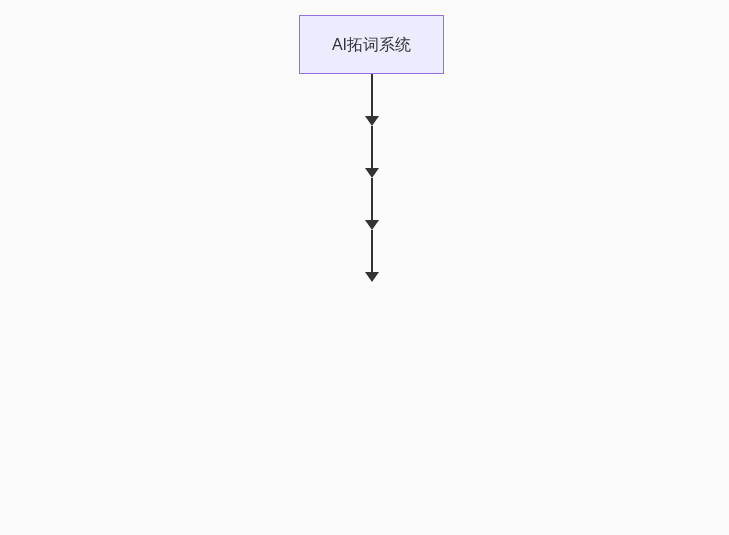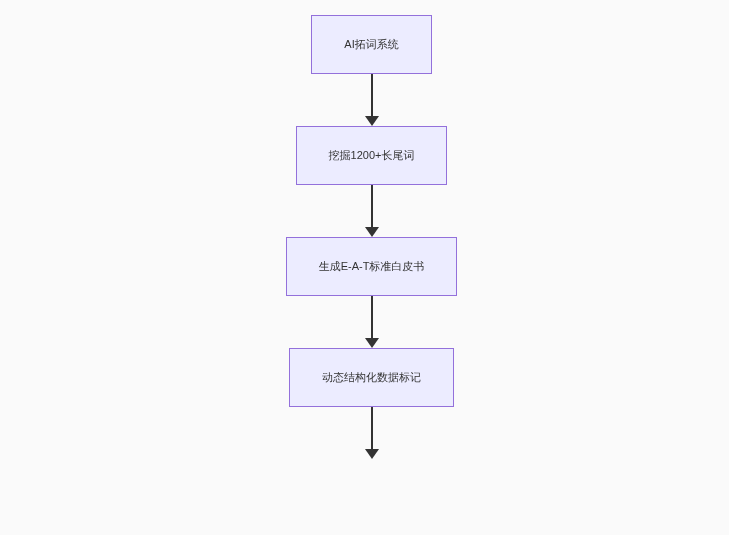--- a/index.html
+++ b/index.html
@@ -28,21 +28,21 @@
     left: 7px;           
     width: 729px;
     display: flex;
     flex-direction: column;
     align-items: center;
   }
   .node {
     background: var(--node-fill);
     border: 1px solid var(--node-border);
     color: var(--text);
-    font-size: 11px;
+    font-size: 16px;
     line-height: 19px;
     padding: 19px 32px;
     text-align: center;
     white-space: nowrap;
   }
   .arrow {
     height: 52px;
     display: flex;
     flex-direction: column;
     align-items: center;
@@ -69,41 +69,32 @@
 
     <div class="node">
       <span>AI拓词系统</span>
     </div>
 
     <div class="arrow">
       <div class="shaft"></div>
       <div class="head"></div>
     </div>
 
-    <div class="node">
-      <span>挖掘1200+长尾词</span>
-    </div>
 
     <div class="arrow">
       <div class="shaft"></div>
       <div class="head"></div>
     </div>
 
-    <div class="node">
-      <span>生成E-A-T标准白皮书</span>
-    </div>
 
     <div class="arrow">
       <div class="shaft"></div>
       <div class="head"></div>
     </div>
 
-    <div class="node">
-      <span>动态结构化数据标记</span>
-    </div>
 
     <div class="arrow">
       <div class="shaft"></div>
       <div class="head"></div>
     </div>
 
 
   </div>
 </div>
 

